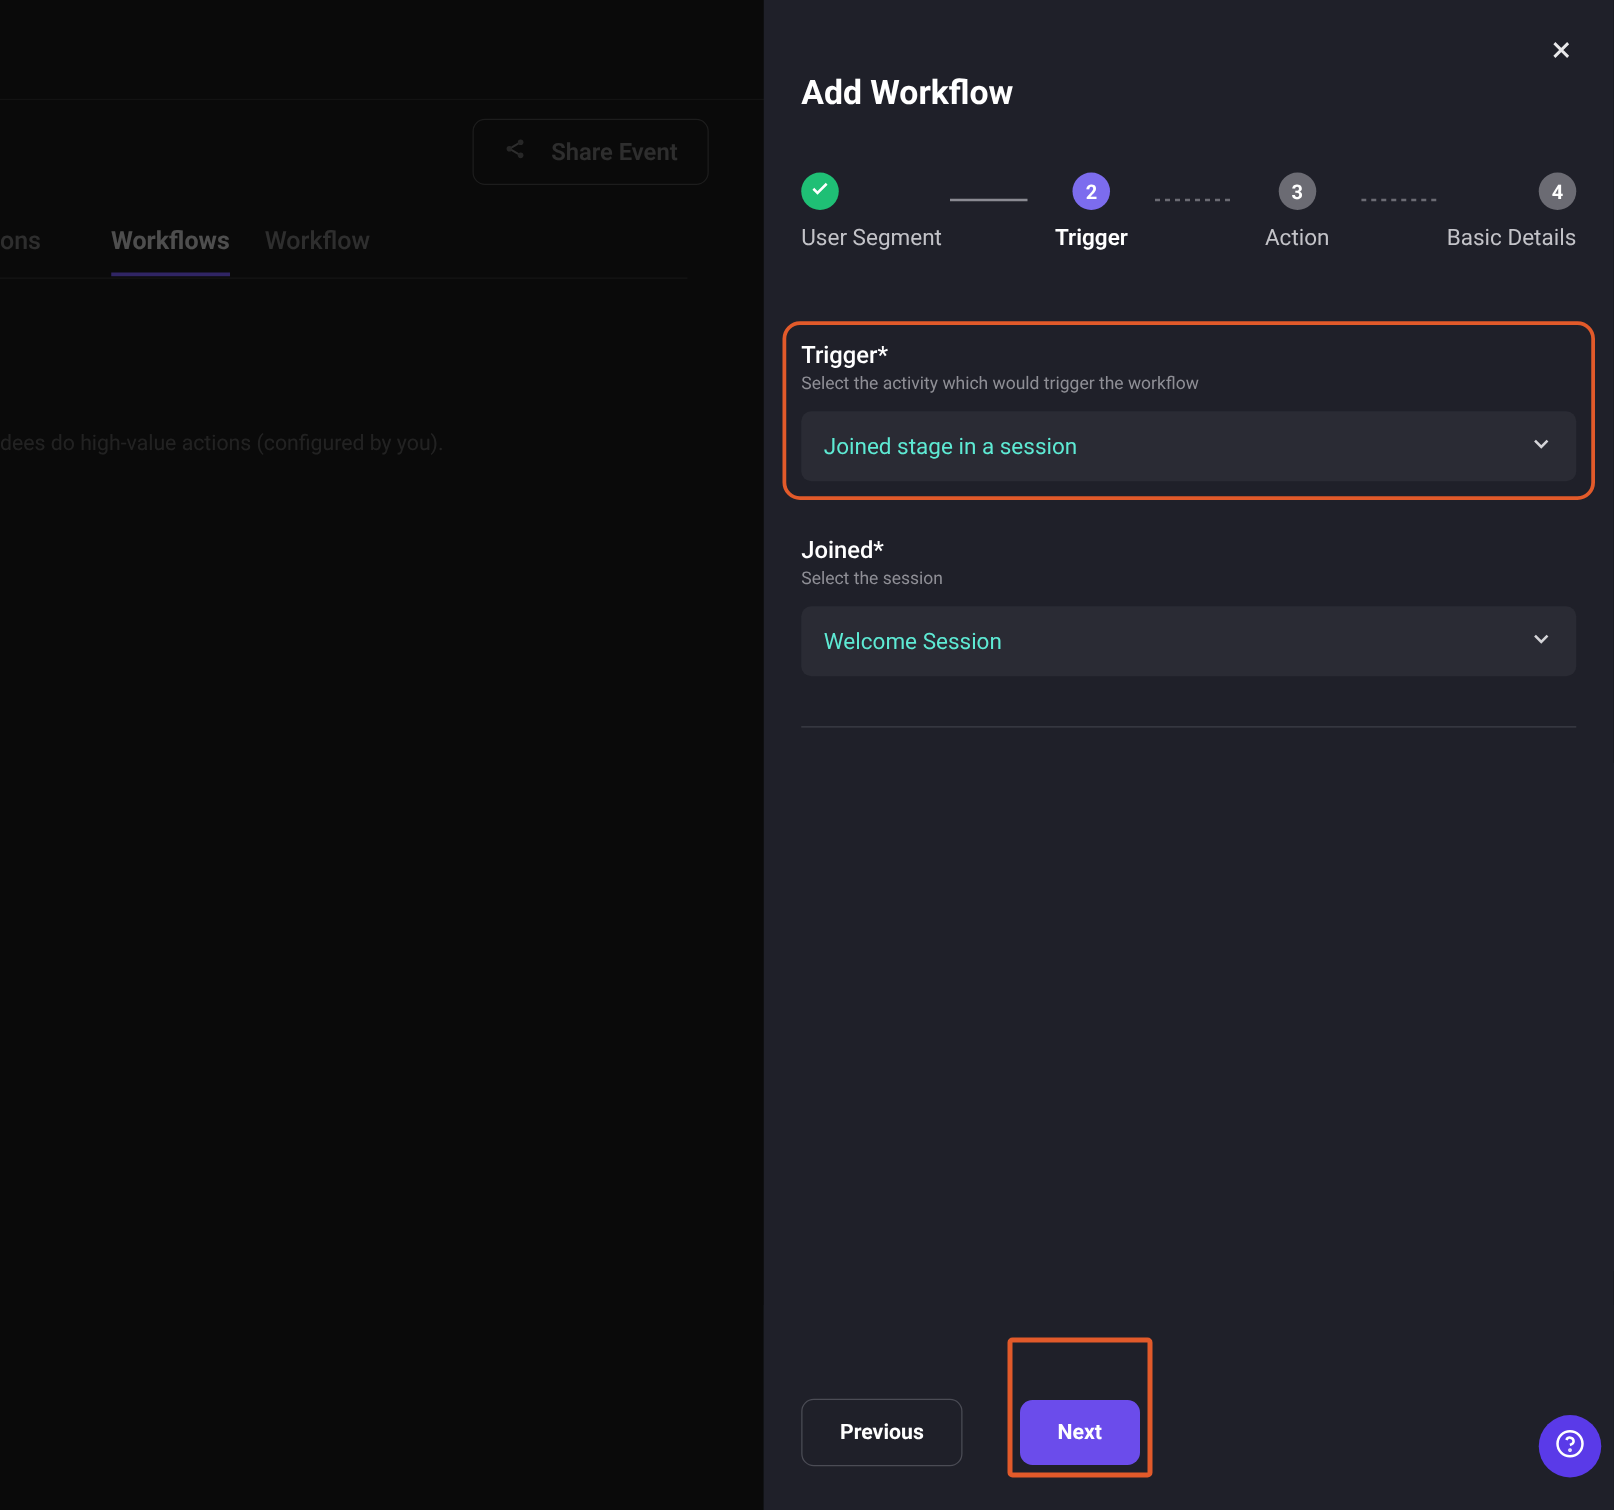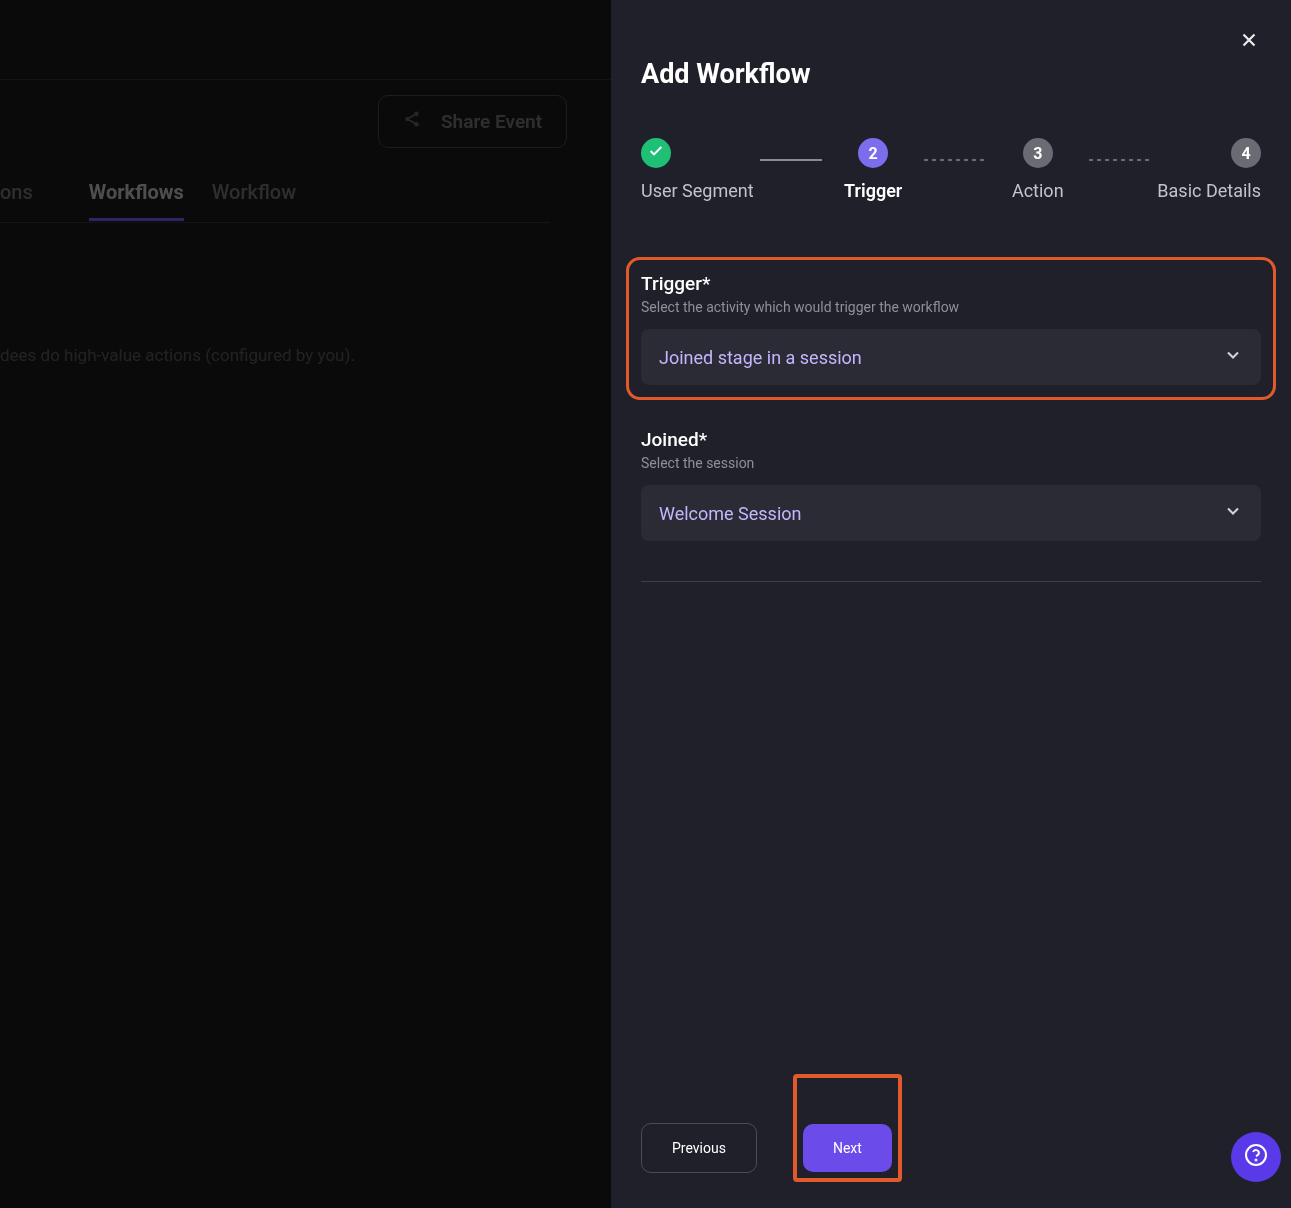--- a/index.html
+++ b/index.html
@@ -189,21 +189,21 @@
     .select-field {
       background: #2a2b34;
       border-radius: 8px;
       padding: 16px 18px;
       display: flex;
       align-items: center;
       justify-content: space-between;
       cursor: pointer;
     }
     .select-value {
-      color: #c4b5fd;
+      color: #5eead4;
       font-size: 18px;
     }
     .select-field svg {
       width: 20px;
       height: 20px;
       color: #d4d4d8;
     }
     .divider {
       height: 1px;
       background: #3e3f48;
@@ -216,22 +216,22 @@
       right: 0;
       padding: 26px 30px 26px 30px;
       display: flex;
       gap: 0;
       align-items: center;
       background: #1f2029;
     }
     .btn {
       padding: 16px 30px;
       border-radius: 10px;
-      font-size: 14px;
-      font-weight: 400;
+      font-size: 17px;
+      font-weight: 700;
       cursor: pointer;
       border: none;
       font-family: inherit;
       margin-top: 40px;
     }
     .btn-secondary {
       background: transparent;
       border: 1.5px solid #4b4c55;
       color: #ffffff;
     }

